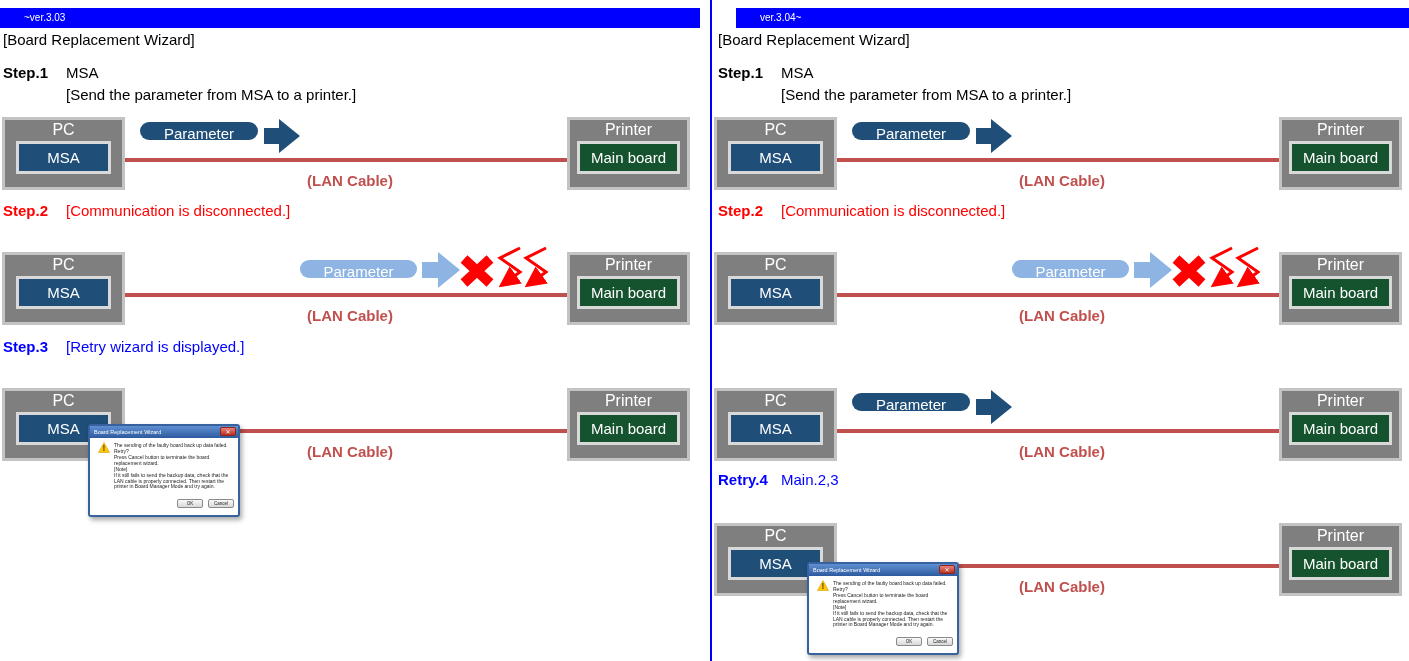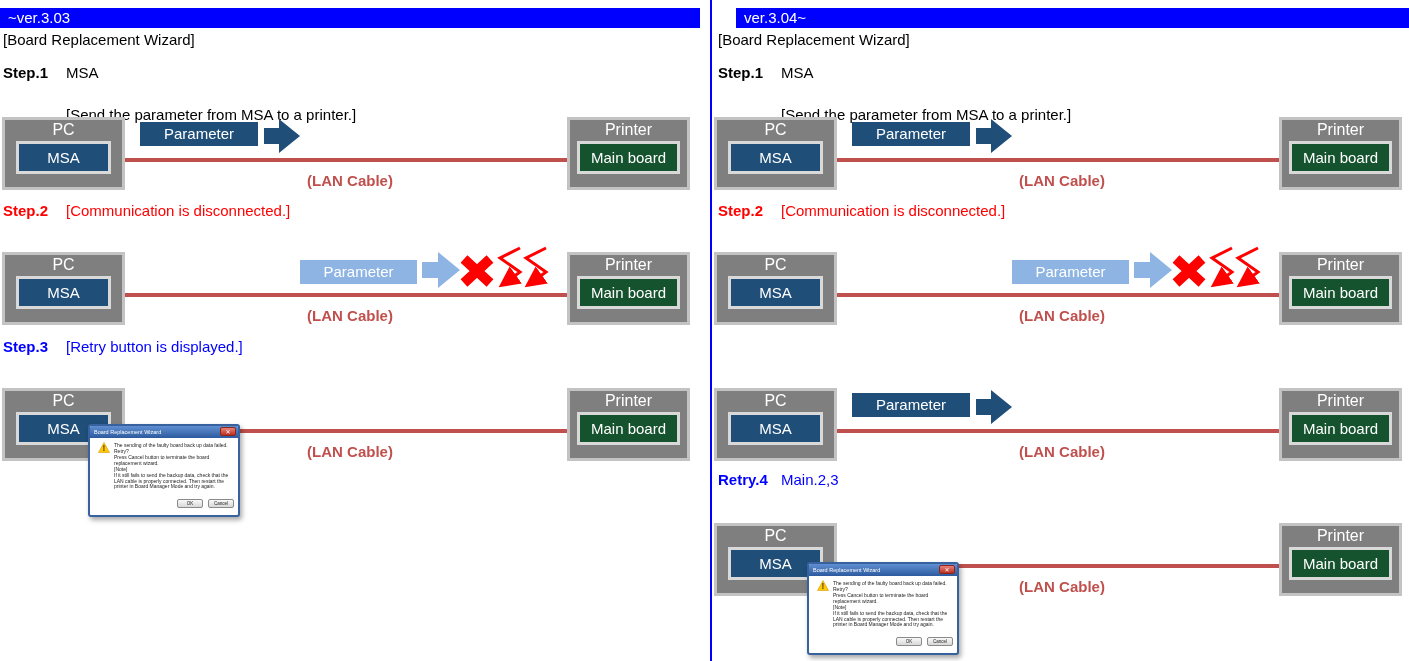--- a/index.html
+++ b/index.html
@@ -2,37 +2,37 @@
 <html><head>
 <meta charset="utf-8">
 <style>
   html,body{margin:0;padding:0;background:#fff;}
   .canvas{position:relative;width:1409px;height:661px;background:#ffffff;overflow:hidden;
           font-family:"Liberation Sans",sans-serif;color:#000;}
   .divider{position:absolute;left:710px;top:0;width:2px;height:661px;background:#0000ff;}
   .panel{position:absolute;top:0;height:661px;}
   .abs{position:absolute;}
   .ver-bar{position:absolute;top:8px;height:20px;background:#0000ff;color:#fff;
-           font-size:15px;line-height:20px;padding-left:8px;box-sizing:border-box;}
+           font-size:10px;line-height:20px;padding-left:24px;box-sizing:border-box;}
   .wizard-title{position:absolute;top:31px;font-size:15px;color:#000;white-space:nowrap;text-align:center;}
   .step-line{position:absolute;font-size:15px;white-space:nowrap;}
   .step-no{display:inline-block;min-width:63px;font-weight:700;}
-  .step-desc{position:absolute;font-size:15px;white-space:nowrap;margin-top:20px;}
+  .step-desc{position:absolute;font-size:15px;white-space:nowrap;}
   .black{color:#000000;} .red{color:#ff0000;} .blue{color:#0000ff;}
   .row{position:absolute;left:0;width:697px;height:76px;}
   .lan-line{position:absolute;left:113px;top:41px;width:464px;height:4px;background:#c0504d;}
   .lan-label{position:absolute;left:280px;top:55px;width:140px;text-align:center;
              font-weight:700;font-size:15px;color:#c0504d;}
   .device{position:absolute;top:0;width:117px;height:67px;background:#7f7f7f;border:3px solid #c3c3c3;}
   .device-label{color:#fff;font-size:16px;text-align:center;margin-top:1px;line-height:18px;}
   .inner{margin:2px auto 0;height:27px;border:3px solid #d9d9d9;color:#fff;font-size:15px;
          text-align:center;line-height:27px;white-space:nowrap;}
   .inner.navy{width:89px;background:#1f4e79;}
   .inner.green{width:97px;background:#14532d;}
-  .param{position:absolute;height:24px;color:#fff;font-size:15px;text-align:center;line-height:24px;}
+  .param{position:absolute;height:18px;color:#fff;font-size:15px;text-align:center;line-height:24px;border-radius:12px;}
   .param.dark{width:118px;background:#1f4e79;}
   .param.light{width:117px;background:#8db4e2;}
   .dialog{position:absolute;width:152px;height:93px;background:#fff;border:2px solid #38629e;
           border-radius:3px;box-shadow:2px 3px 5px rgba(0,0,0,.35);box-sizing:border-box;z-index:5;}
   .dlg-title{position:relative;height:12px;background:linear-gradient(#5f8fd2,#2d5a9e);
              border-radius:1px 1px 0 0;color:#fff;font-size:5.5px;line-height:12px;padding-left:4px;}
   .dlg-close{position:absolute;right:2px;top:1px;width:16px;height:9px;
              background:linear-gradient(#e8837a,#bb2f20);border:1px solid #8e2418;border-radius:2px;
              color:#fff;font-size:6px;line-height:8px;text-align:center;box-sizing:border-box;cursor:default;}
   .dlg-body{position:relative;height:75px;font-size:5px;color:#222;}
@@ -106,21 +106,21 @@
         <polyline points="24,4 4,14 24,28 10,38" stroke="#ff0000" stroke-width="3" fill="none" marker-end="url(#zzL)"></polyline>
         <polyline points="50,4 30,14 50,28 36,38" stroke="#ff0000" stroke-width="3" fill="none" marker-end="url(#zzL)"></polyline>
       </svg>
       <div class="device" style="left:567px">
         <div class="device-label">Printer</div>
         <div class="inner green"><span>Main board</span></div>
       </div>
     </div>
 
     <div class="step-line blue" style="left:3px;top:338px">
-      <span class="step-no">Step.3</span><span>[Retry button is displayed.]</span>
+      <span class="step-no">Step.3</span><span>[Retry wizard is displayed.]</span>
     </div>
 
     <div class="row" style="top:388px">
       <div class="lan-line"></div>
       <div class="lan-label">(LAN Cable)</div>
       <div class="device" style="left:2px">
         <div class="device-label">PC</div>
         <div class="inner navy"><span>MSA</span></div>
       </div>
       <div class="device" style="left:567px">

